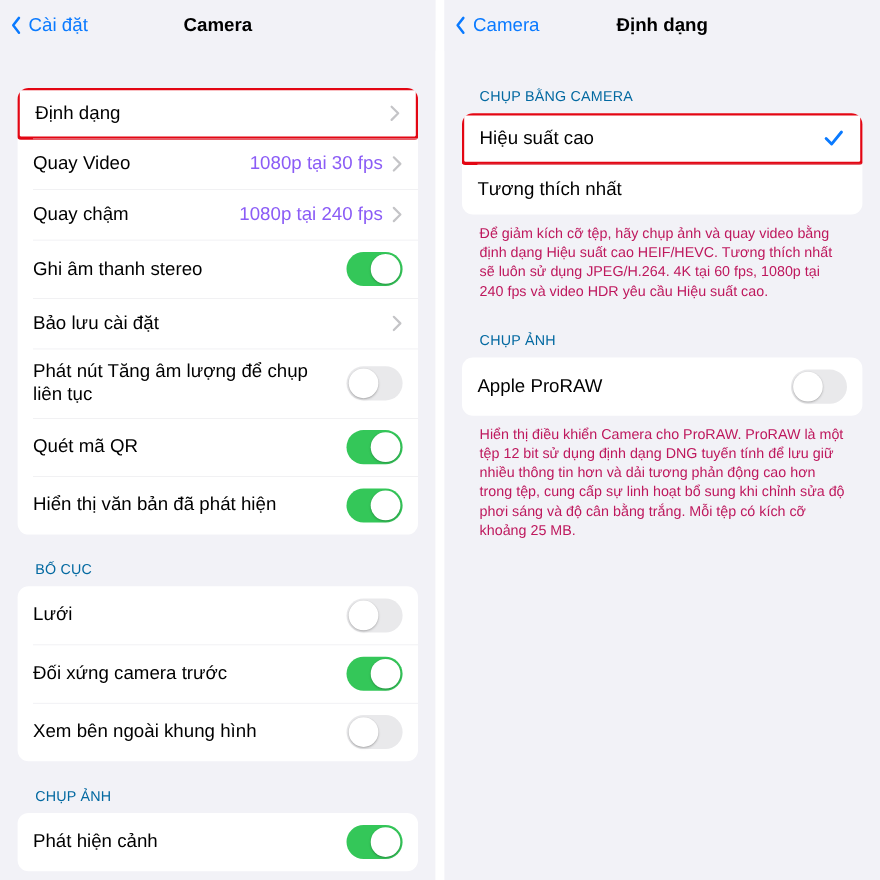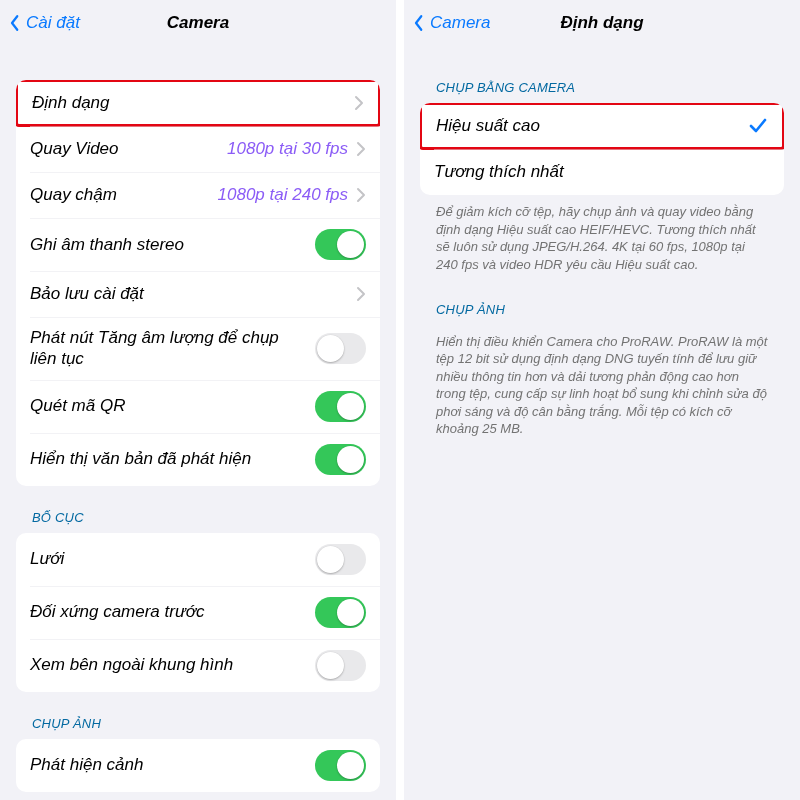--- a/index.html
+++ b/index.html
@@ -10,21 +10,20 @@
     width: 800px;
     height: 800px;
     overflow: hidden;
     display: flex;
     align-items: stretch;
   }
   .panes {
     display: flex;
     width: 100%;
     height: 100%;
-    font-style: italic;
   }
   .pane {
     flex: 1 1 50%;
     background: #f2f2f7;
     overflow: hidden;
     display: flex;
     flex-direction: column;
     padding-bottom: 4px;
   }
   .gap {
@@ -79,21 +78,21 @@
   .group-header {
     font-size: 13px;
     color: #0369a1;
     padding: 20px 16px 8px 16px;
     text-transform: uppercase;
     letter-spacing: 0.2px;
   }
   .group-footer {
     font-size: 13px;
     line-height: 1.35;
-    color: #737373;
+    color: #be185d;
     padding: 8px 16px 4px 16px;
   }
   .group {
     background: #fff;
     border-radius: 10px;
     overflow: hidden;
     margin-top: 12px;
   }
   .group.first-block { margin-top: 34px; }
 
@@ -370,18 +369,28 @@
           </div>
         </div>
         <div class="row">
           <div class="row-label">Tương thích nhất</div>
           <div class="row-accessory"></div>
         </div>
       </div>
       <div class="group-footer">Để giảm kích cỡ tệp, hãy chụp ảnh và quay video bằng định dạng Hiệu suất cao HEIF/HEVC. Tương thích nhất sẽ luôn sử dụng JPEG/H.264. 4K tại 60 fps, 1080p tại 240 fps và video HDR yêu cầu Hiệu suất cao.</div>
 
       <div class="group-header">CHỤP ẢNH</div>
+      <div class="group">
+        <div class="row">
+          <div class="row-label">Apple ProRAW</div>
+          <div class="row-accessory">
+            <div class="switch off">
+                <div class="knob"></div>
+              </div>
+          </div>
+        </div>
+      </div>
       <div class="group-footer">Hiển thị điều khiển Camera cho ProRAW. ProRAW là một tệp 12 bit sử dụng định dạng DNG tuyến tính để lưu giữ nhiều thông tin hơn và dải tương phản động cao hơn trong tệp, cung cấp sự linh hoạt bổ sung khi chỉnh sửa độ phơi sáng và độ cân bằng trắng. Mỗi tệp có kích cỡ khoảng 25 MB.</div>
 
     </div>
   </div>
 
 </div>
 
 </body></html>

